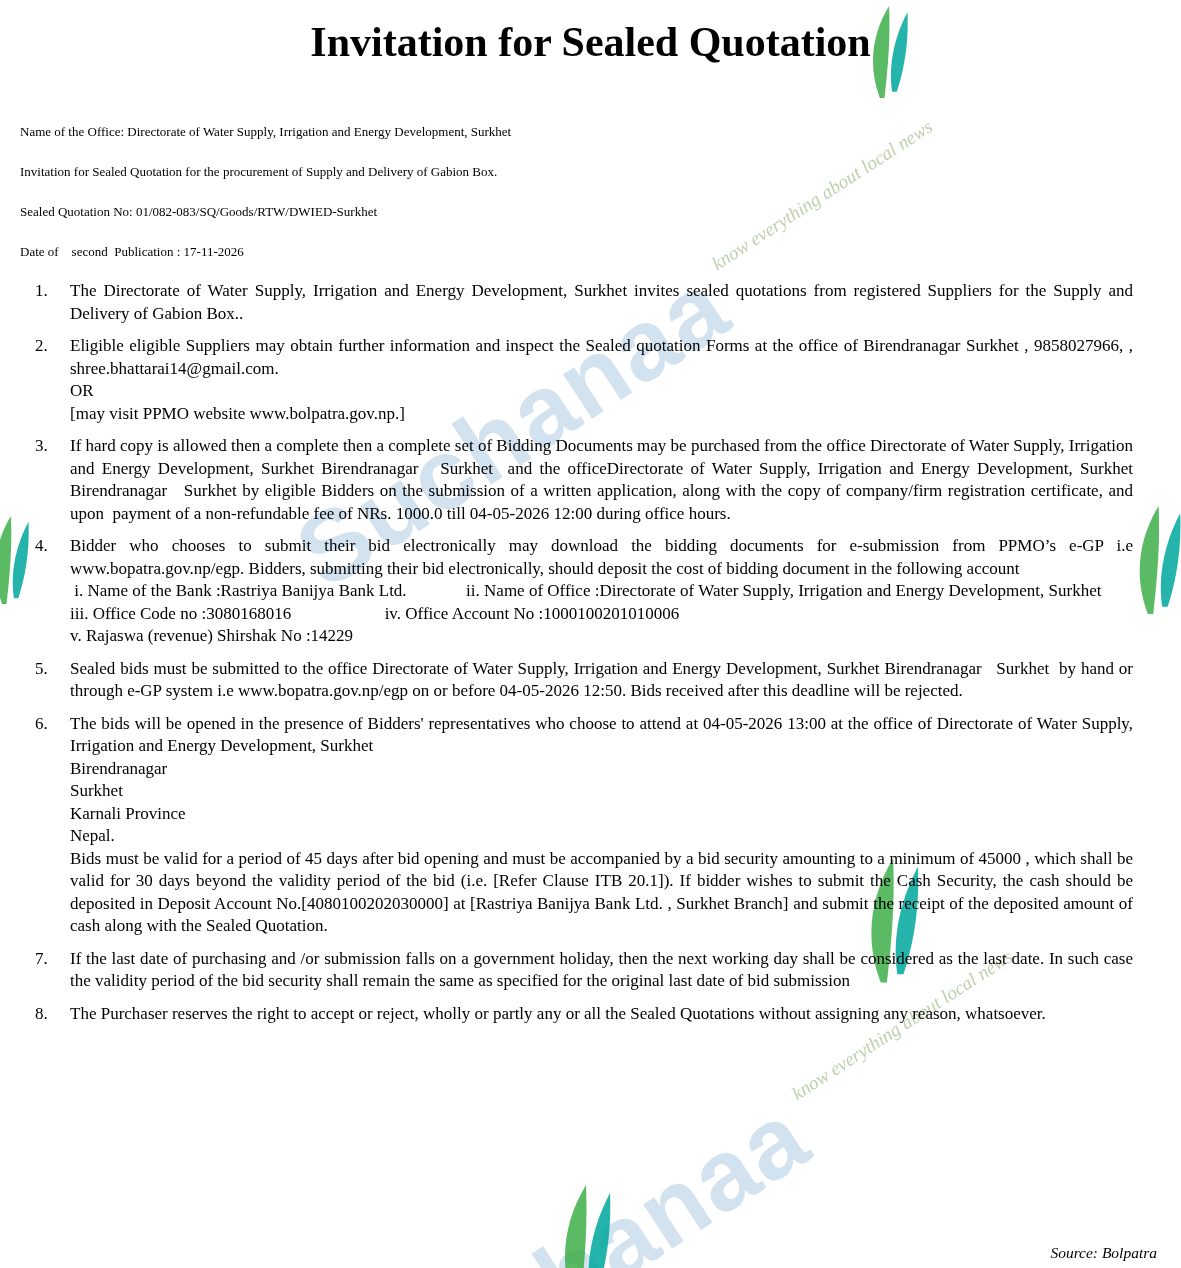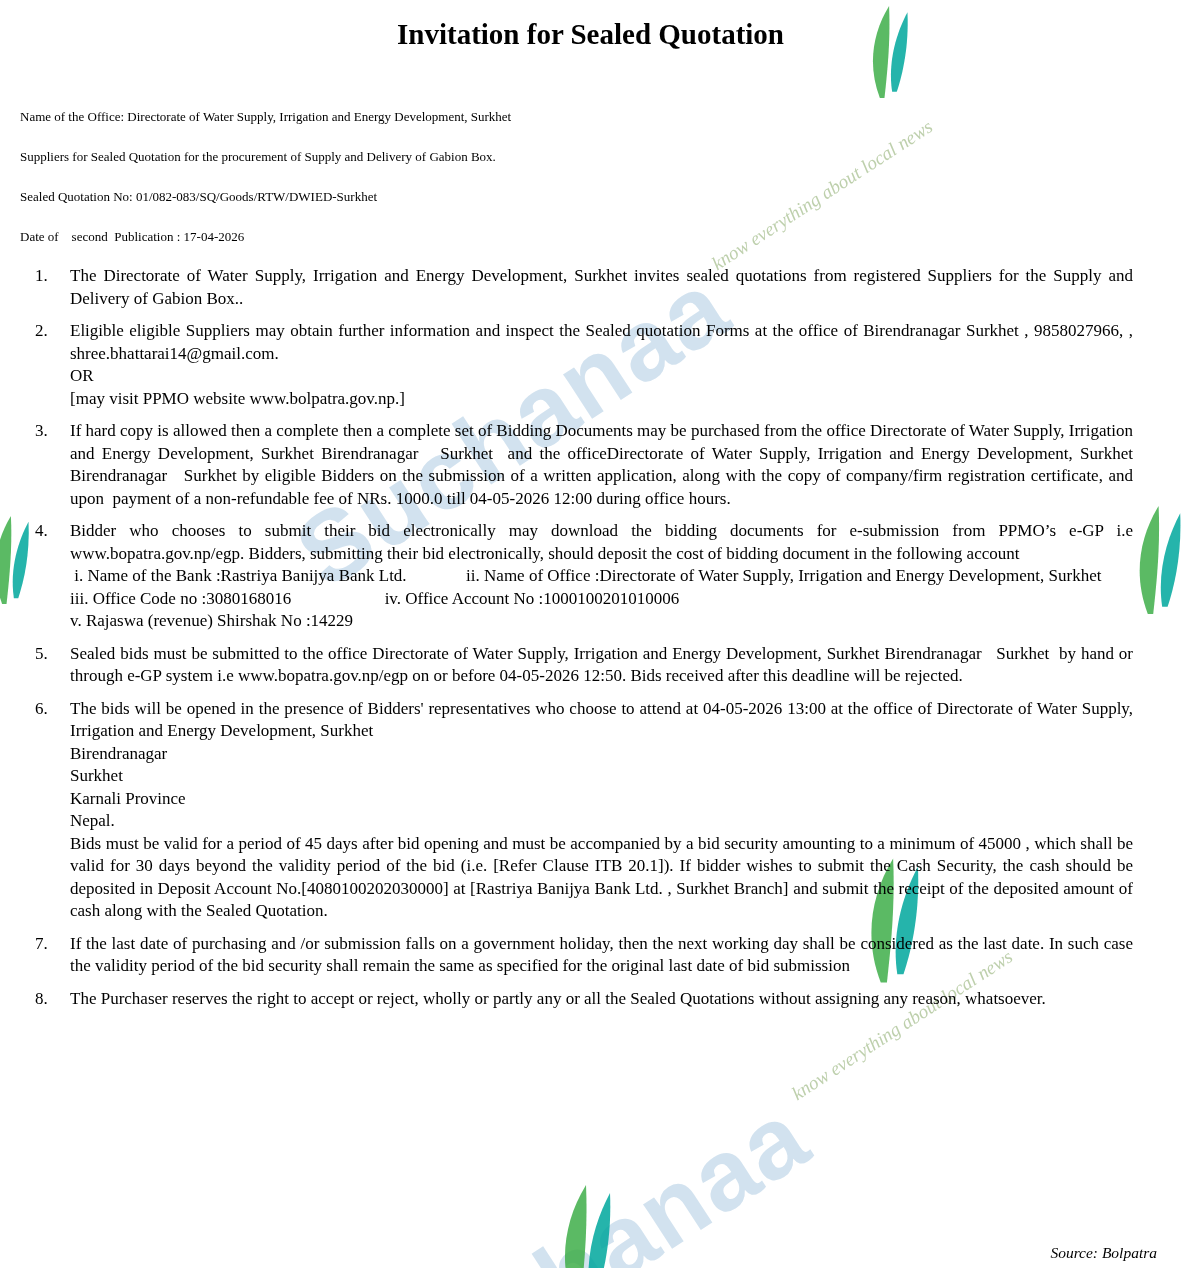--- a/index.html
+++ b/index.html
@@ -37,21 +37,21 @@
     font-family: "Liberation Serif", serif;
     font-style: italic;
     font-size: 19px;
     color: #b7cba4;
     opacity: 0.9;
     padding-bottom: 66px;
   }
   .page { position: relative; z-index: 1; padding: 0 20px; }
   .doc-title {
     text-align: center;
-    font-size: 29px;
+    font-size: 42px;
     font-weight: bold;
     margin: 18px 0 0 0;
     font-family: "Liberation Serif", serif;
   }
   .header-block { margin-top: 54px; }
   .header-line {
     font-size: 13px;
     line-height: 23px;
     margin-bottom: 17px;
     white-space: pre-wrap;
@@ -110,23 +110,23 @@
   </svg>
 
 </div>
 
 <div class="page">
 
   <div class="doc-title">Invitation for Sealed Quotation</div>
 
   <div class="header-block">
     <div class="header-line">Name of the Office: Directorate of Water Supply, Irrigation and Energy Development, Surkhet</div>
-    <div class="header-line">Suppliers for Sealed Quotation for the procurement of Supply and Delivery of Gabion Box.</div>
+    <div class="header-line">Invitation for Sealed Quotation for the procurement of Supply and Delivery of Gabion Box.</div>
     <div class="header-line">Sealed Quotation No: 01/082-083/SQ/Goods/RTW/DWIED-Surkhet</div>
-    <div class="header-line">Date of    second  Publication : 17-04-2026</div>
+    <div class="header-line">Date of    second  Publication : 17-11-2026</div>
   </div>
 
   <div class="items">
 
     <div class="item">
       <div class="item-number">1.</div>
       <div class="item-text">The Directorate of Water Supply, Irrigation and Energy Development, Surkhet invites sealed quotations from registered Suppliers for the Supply and Delivery of Gabion Box..</div>
     </div>
 
     <div class="item">

